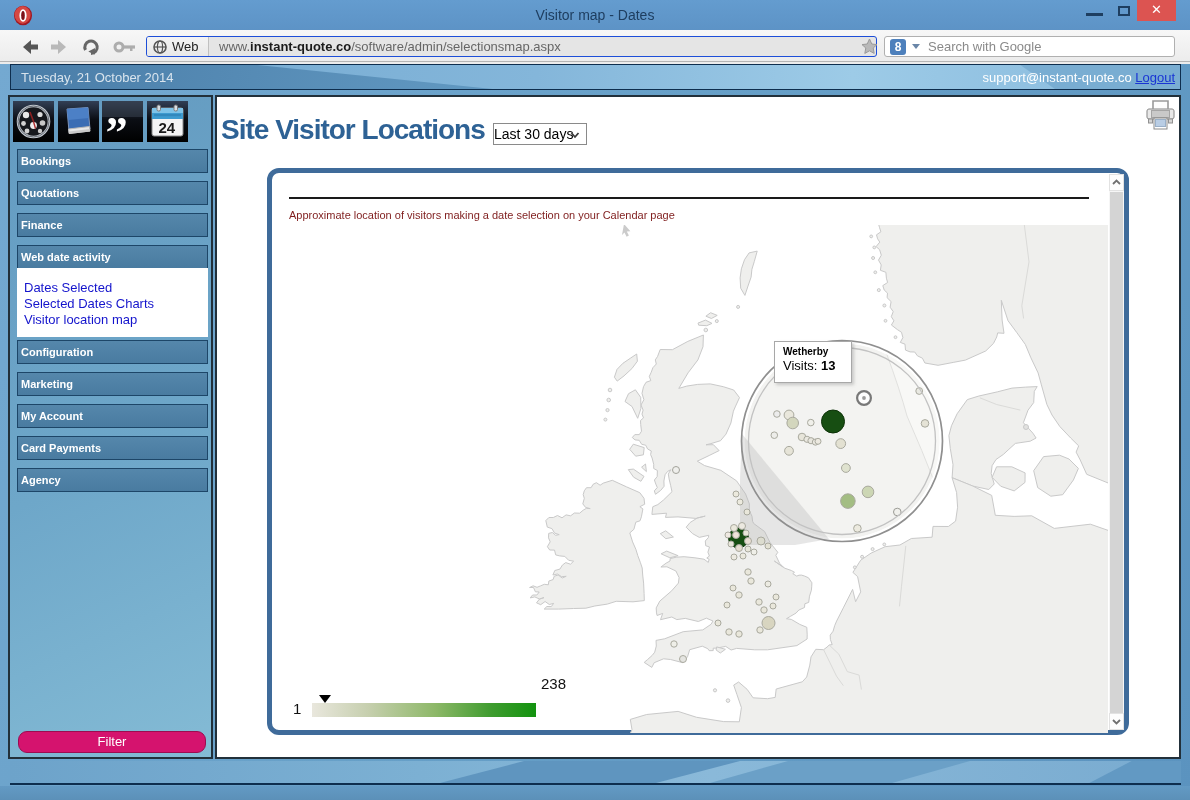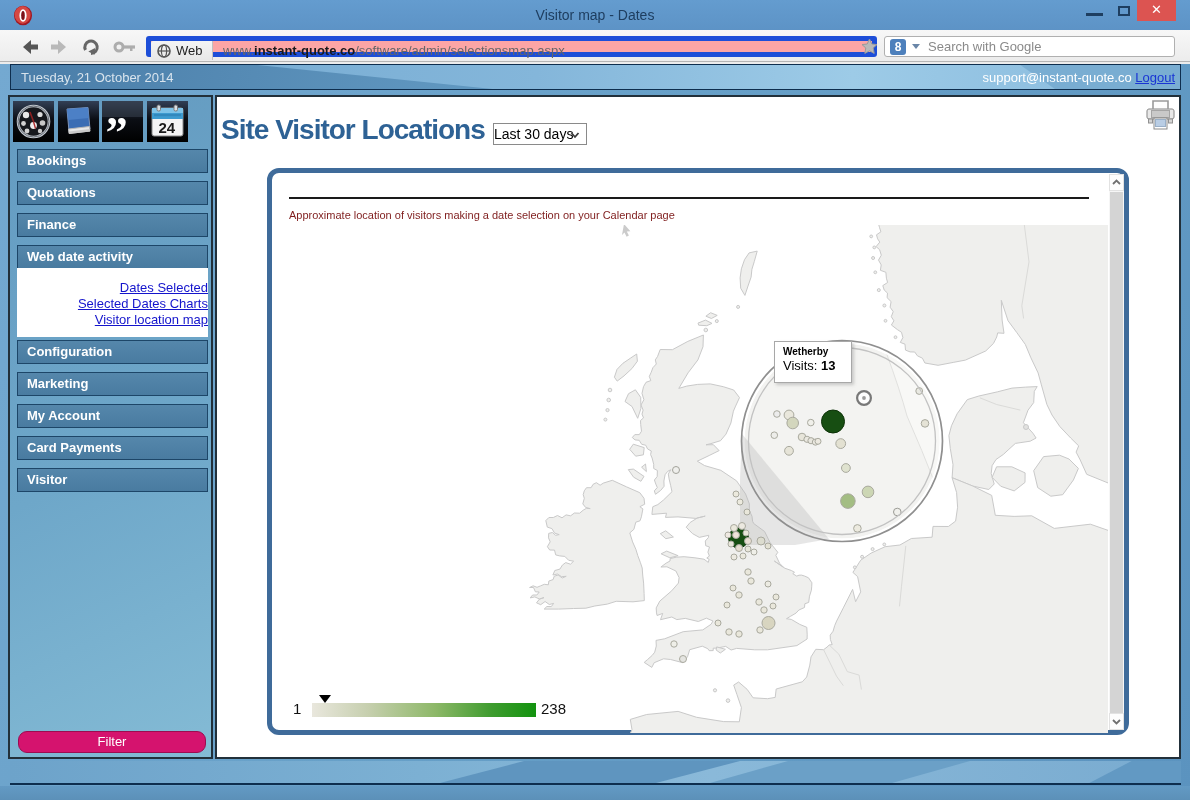--- a/index.html
+++ b/index.html
@@ -6,45 +6,45 @@
 html,body { width:1190px; height:800px; overflow:hidden; }
 body { font-family:"Liberation Sans", sans-serif; position:relative; background:#6ba2c9; }
 .abs { position:absolute; }
 
 #titlebar { left:0; top:0; width:1190px; height:30px; background:linear-gradient(#649ccf,#5d93c6); }
 #titletext { left:0; top:7px; width:1190px; text-align:center; font-size:14px; color:#1e3e60; }
 #btn-close { left:1137px; top:0; width:39px; height:21px; background:#dc5451; color:#fff;
   font-size:13px; text-align:center; line-height:20px; }
 #addrbar { left:0; top:30px; width:1190px; height:32px;
   background:linear-gradient(#f7f7f7,#ececec); border-bottom:1px solid #b4b4b4; }
-#urlbox { left:146px; top:36px; width:731px; height:21px; background:#fca5a5;
-  border:5px solid #1d4ed8; border-radius:3px; }
+#urlbox { left:146px; top:36px; width:731px; height:21px; background:#e5e5e5;
+  border:1px solid #1d4ed8; border-radius:3px; }
 #webbadge { left:0px; top:0px; width:62px; height:19px; background:linear-gradient(#f4f4f4,#e8e8e8);
   border-right:1px solid #c0c0c0; border-radius:2px 0 0 2px; font-size:13px; color:#222; }
 #searchbox { left:884px; top:36px; width:291px; height:21px; background:#fff;
   border:1px solid #b0b0b0; border-radius:3px; }
 
 #page { left:0; top:62px; width:1190px; height:738px;
   background:linear-gradient(118deg,#74a9d1 0%,#67a0c8 45%,#5b93bf 100%); }
 #datebar { left:10px; top:64px; width:1171px; height:26px; border:1px solid #0e2e4e;
   background:linear-gradient(100deg,#5289b8 0%,#6da3cc 30%,#9cc6e0 70%,#7fb2d6 100%);
   overflow:hidden; color:#fff; font-size:13px; }
 #sidebar { left:8px; top:95px; width:205px; height:664px; border:2px solid #22303a;
   background:linear-gradient(155deg,#649bc1 0%,#6ea7c9 55%,#84bbd5 100%); }
 #content { left:215px; top:95px; width:966px; height:664px; border:2px solid #22303a; background:#fff; }
 #footer { left:10px; top:761px; width:1171px; height:24px;
   background:linear-gradient(100deg,#6398c2 0%,#74a7cc 40%,#86b5d4 75%,#6da2c8 100%);
   border-bottom:2px solid #0e2e4e; overflow:hidden; }
 
 .sq { position:absolute; width:41px; height:41px; top:101px;
   background:linear-gradient(#323f55 0%,#0b0e14 45%,#000 100%); }
 .mbtn { position:absolute; left:17px; width:191px; height:24px; background:linear-gradient(#54869f00,#54869f00),linear-gradient(#5587ab,#497ba0);
-  border:1px solid #1d4668; color:#fff; font-size:13px; font-weight:bold; line-height:22px; padding-left:9px; }
+  border:1px solid #1d4668; color:#fff; font-size:11px; font-weight:bold; line-height:22px; padding-left:3px; }
 #submenu { left:17px; top:268px; width:191px; height:69px; background:#fff; font-size:13px; padding-top:12px; }
-#submenu a { color:#1414cc; display:block; margin:0 0 1px 7px; text-decoration:underline; line-height:15px;text-align:right; }
+#submenu a { color:#1414cc; display:block; margin:0 0 1px 7px; line-height:15px; }
 #filterbtn { left:18px; top:731px; width:188px; height:22px; background:#d5136e;
   border:1px solid #9c0c50; border-radius:9px; color:#fff; font-size:13px; text-align:center; line-height:20px; }
 
 #heading { left:221px; top:114px; font-size:28px; font-weight:bold; color:#2e6295; letter-spacing:-1.0px; }
 #seldd { left:493px; top:123px; width:94px; height:22px; border:1px solid #8a8a8a; background:#fff;
   font-size:14px; color:#000; line-height:20px; }
 #panel { left:267px; top:168px; width:862px; height:567px; border:5px solid #3f6b9a;
   border-radius:12px; background:#fff; }
 #rule { left:289px; top:197px; width:800px; height:2px; background:#1a1a1a; }
 #caption { left:289px; top:209px; font-size:11px; color:#7f1d1d; }
@@ -153,21 +153,21 @@
 <div class="mbtn" style="top:245px">Web date activity</div>
 <div class="abs" id="submenu">
   <a>Dates Selected</a>
   <a>Selected Dates Charts</a>
   <a>Visitor location map</a>
 </div>
 <div class="mbtn" style="top:340px">Configuration</div>
 <div class="mbtn" style="top:372px">Marketing</div>
 <div class="mbtn" style="top:404px">My Account</div>
 <div class="mbtn" style="top:436px">Card Payments</div>
-<div class="mbtn" style="top:468px">Visitor</div>
+<div class="mbtn" style="top:468px">Agency</div>
 <div class="abs" id="filterbtn">Filter</div>
 
 <div class="abs" id="content"></div>
 <div class="abs" id="heading">Site Visitor Locations</div>
 <div class="abs" id="seldd">Last 30 days<svg style="position:absolute;right:6px;top:7px" width="10" height="8" viewBox="0 0 10 8">
       <path d="M1.5 2 L5 6 L8.5 2" fill="none" stroke="#3a3a3a" stroke-width="1.8"></path>
     </svg></div>
 <div class="abs" id="panel"></div>
 <div class="abs" id="rule"></div>
 <div class="abs" id="caption">Approximate location of visitors making a date selection on your Calendar page</div>
@@ -327,21 +327,21 @@
 <div class="abs" id="vthumb"></div>
 <div class="sbtn" style="top:174px"><svg width="13" height="15" viewBox="0 0 13 15">
       <path d="M3 9 L6.5 5.5 L10 9" fill="none" stroke="#707070" stroke-width="1.8"></path>
     </svg></div>
 <div class="sbtn" style="top:713px"><svg width="13" height="15" viewBox="0 0 13 15">
       <path d="M3 6 L6.5 9.5 L10 6" fill="none" stroke="#707070" stroke-width="1.8"></path>
     </svg></div>
 
 <div class="abs" style="left:293px;top:700px;font-size:15px;color:#111">1</div>
 <div class="abs" style="left:312px;top:703px;width:224px;height:14px;background:linear-gradient(90deg,#e9e7dd 0%,#c6cfae 25%,#8db868 55%,#3f9c2f 80%,#13930f 100%)"></div>
-<div class="abs" style="left:541px;top:700px;font-size:15px;color:#111">238</div>
+<div class="abs" style="left:541px;top:675px;font-size:15px;color:#111">238</div>
 <div class="abs" style="left:319px;top:695px;width:0;height:0;border-left:6px solid transparent;border-right:6px solid transparent;border-top:8px solid #000"></div>
 
 <div class="abs" id="footer">
   <div class="abs" style="left:0;top:0;width:100%;height:100%;background:linear-gradient(90deg,#6da3ca 0%,#7cb0d3 35%,#8ab9d9 60%,#79abd0 100%)"></div>
   <div class="abs" style="left:430px;top:0;width:300px;height:100%;background:#5f95bf;clip-path:polygon(0 100%,28% 0,100% 0,72% 100%)"></div>
   <div class="abs" style="left:700px;top:0;width:260px;height:100%;background:#6ba0c7;clip-path:polygon(0 100%,30% 0,100% 0,70% 100%)"></div>
   <div class="abs" style="left:1030px;top:0;width:141px;height:100%;background:#6299c3;clip-path:polygon(35% 100%,65% 0,100% 0,100% 100%)"></div>
 </div>
 
 <div class="abs" id="bottomstrip" style="left:0;top:786px;width:1190px;height:14px;background:linear-gradient(#639ac4,#5c90b8)"></div>

